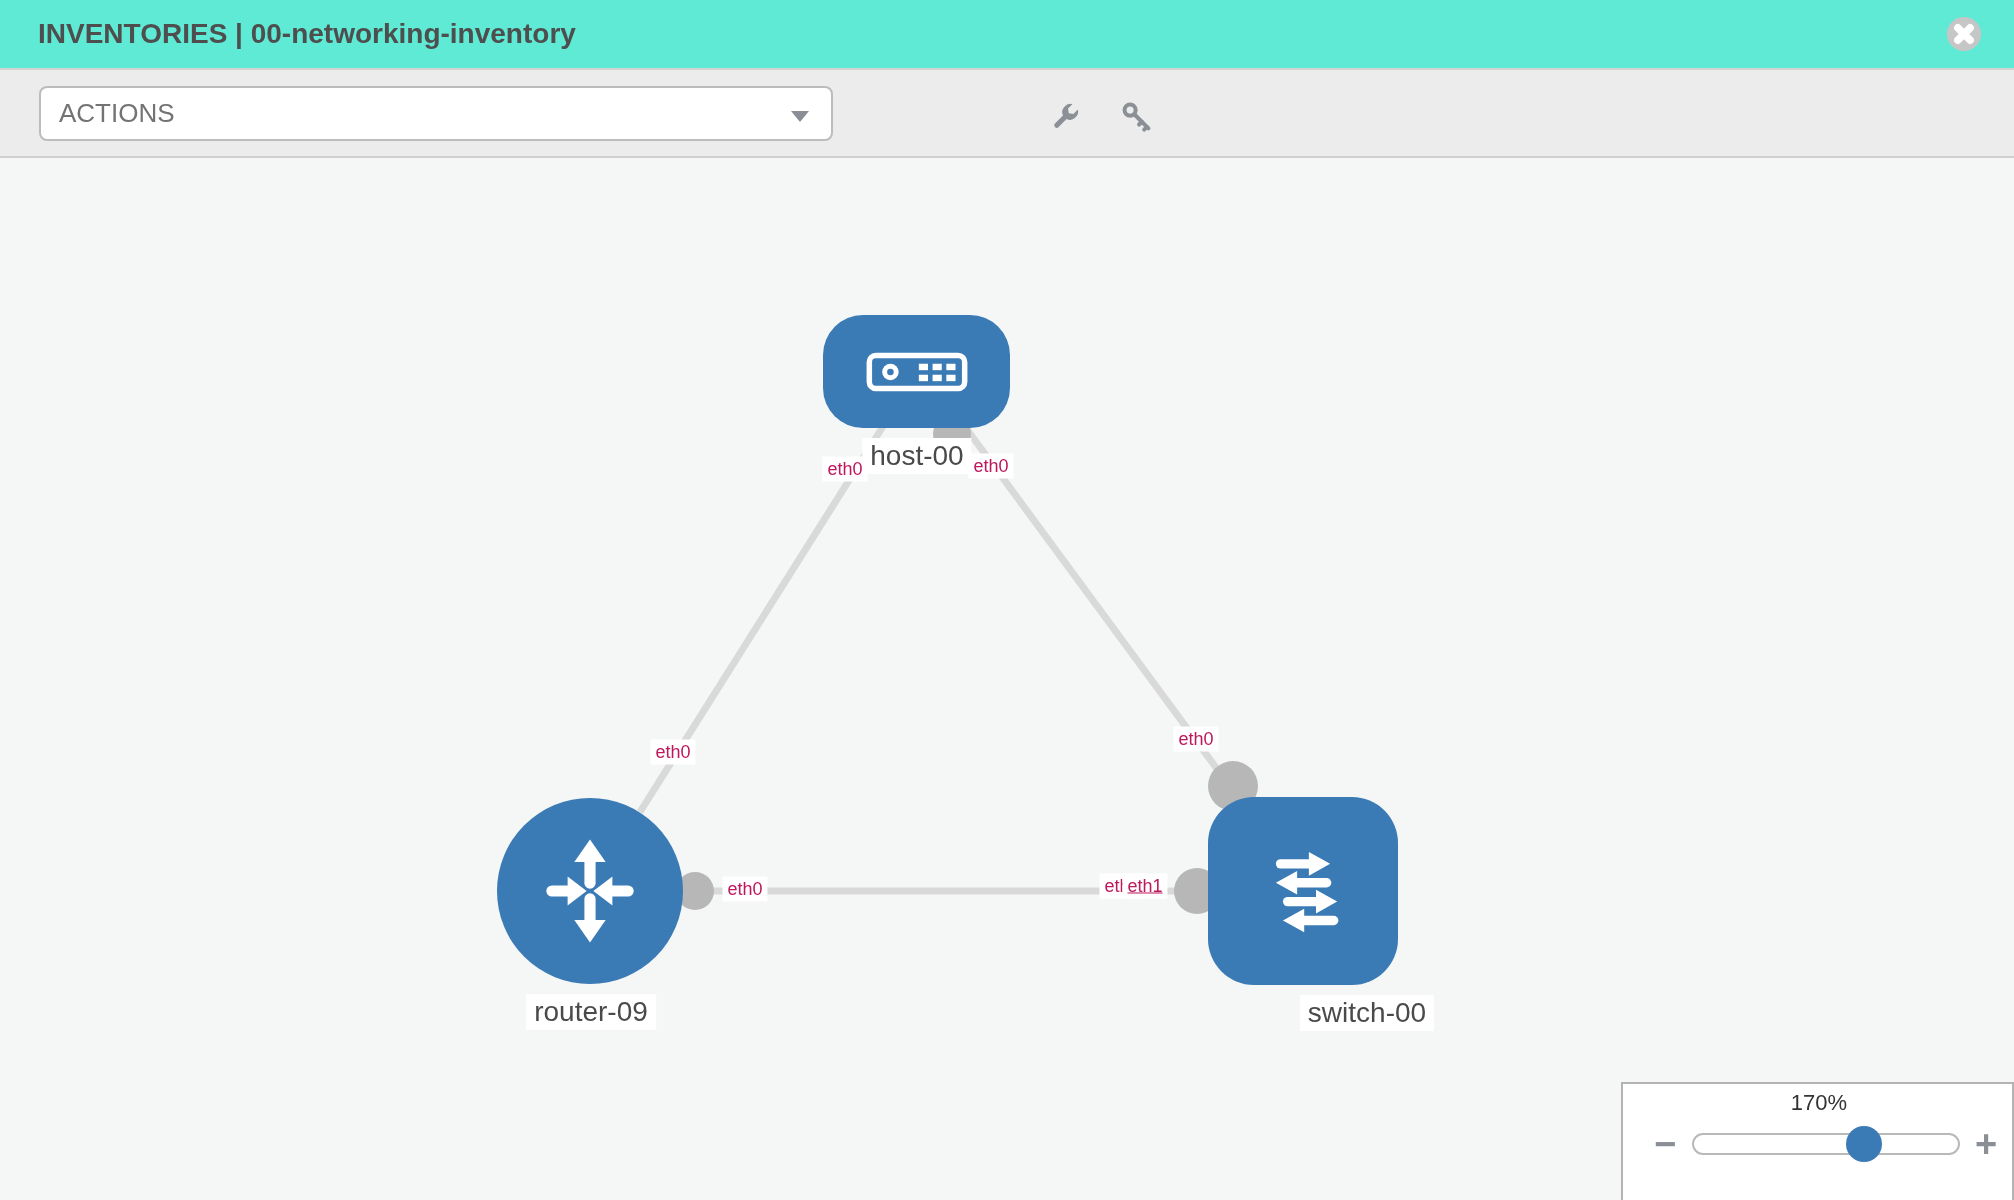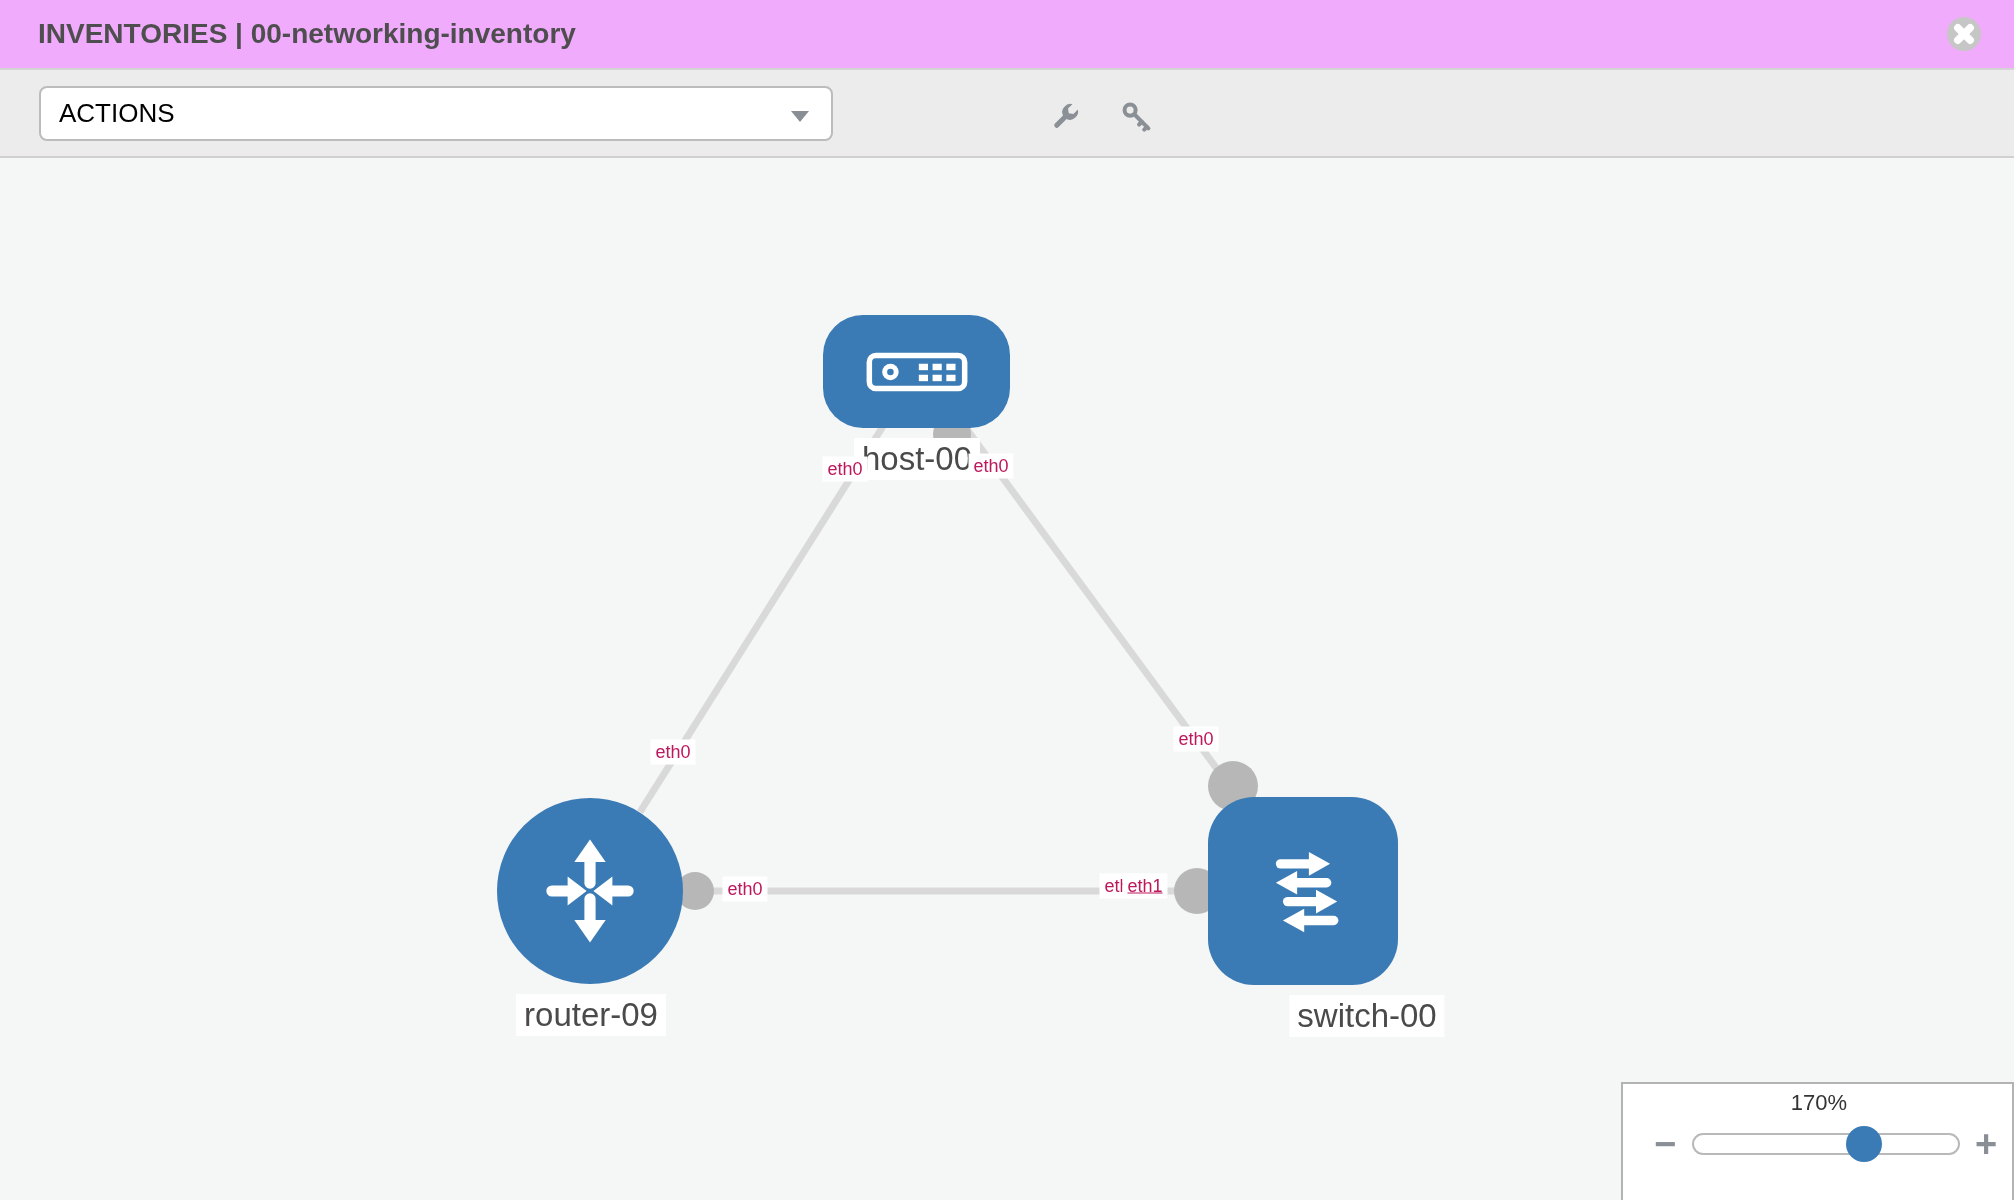--- a/index.html
+++ b/index.html
@@ -2,33 +2,33 @@
 <html><head>
 <meta charset="utf-8">
 <style>
   * { margin:0; padding:0; box-sizing:border-box; }
   html,body { width:2014px; height:1200px; overflow:hidden; background:#fff;
               font-family:"Liberation Sans", sans-serif; }
   .page { position:relative; width:2014px; height:1200px; }
 
   
   .header { position:absolute; left:0; top:0; width:2014px; height:70px;
-            background:#f0abfc; border-bottom:2px solid #d4d4d4; }
+            background:#5eead4; border-bottom:2px solid #d4d4d4; }
   .title { position:absolute; left:38px; top:0; line-height:68px;
            font-size:28px; font-weight:bold; color:#4e4e4e; }
   .close-btn { position:absolute; left:1945px; top:15px; width:38px; height:38px;
                background:none; border:none; cursor:pointer; padding:0; }
 
   
   .toolbar { position:absolute; left:0; top:70px; width:2014px; height:88px;
              background:#ececec; border-bottom:2px solid #d0d0d0; }
   .select-box { position:absolute; top:16px; height:55px; background:#fff;
                 border:2px solid #bcbcbc; border-radius:8px; cursor:pointer; }
   .select-box .label { position:absolute; left:18px; top:0; line-height:51px;
-                       font-size:26px; color:#000000; }
+                       font-size:26px; color:#737373; }
   .caret { position:absolute; right:22px; top:23px; width:0; height:0;
            border-left:9px solid transparent; border-right:9px solid transparent;
            border-top:11px solid #8a8f96; }
   .actions-box { left:39px; width:794px; }
   .search-box  { left:1183px; width:825px; }
   .tool-btn { position:absolute; background:none; border:none; cursor:pointer; padding:0; }
   .wrench-btn { left:1048px; top:30px; width:34px; height:34px; }
   .key-btn    { left:1119px; top:29px; width:36px; height:36px; }
 
   
@@ -37,21 +37,21 @@
   .links-layer { position:absolute; left:0; top:0; width:2014px; height:1200px;
                  pointer-events:none; }
 
   .node { position:absolute; background:#3a7ab5; display:flex;
           align-items:center; justify-content:center; cursor:pointer; }
   .node-host   { left:823px; top:315px; width:187px; height:113px; border-radius:40px; }
   .node-router { left:497px; top:798px; width:186px; height:186px; border-radius:50%; }
   .node-switch { left:1208px; top:797px; width:190px; height:188px; border-radius:46px; }
 
   .node-label { position:absolute; transform:translateX(-50%); background:#fff;
-                color:#4a4a4a; font-size:33px; padding:2px 8px; white-space:nowrap; }
+                color:#4a4a4a; font-size:28px; padding:2px 8px; white-space:nowrap; }
   .chip { position:absolute; transform:translate(-50%,-50%); background:#fff;
           color:#be185d; font-size:18px; padding:2px 5px; white-space:nowrap; }
 
   
   .zoom-panel { position:absolute; left:1621px; top:1082px; width:393px; height:120px;
                 background:#fff; border:2px solid #b3b3b3; }
   .zoom-level { position:absolute; left:196px; top:6px; transform:translateX(-50%);
                 font-size:22px; color:#333; }
   .zoom-minus, .zoom-plus { position:absolute; top:60px; transform:translate(-50%,-50%);
                 font-size:38px; font-weight:bold; color:#8a8f96; background:none;

